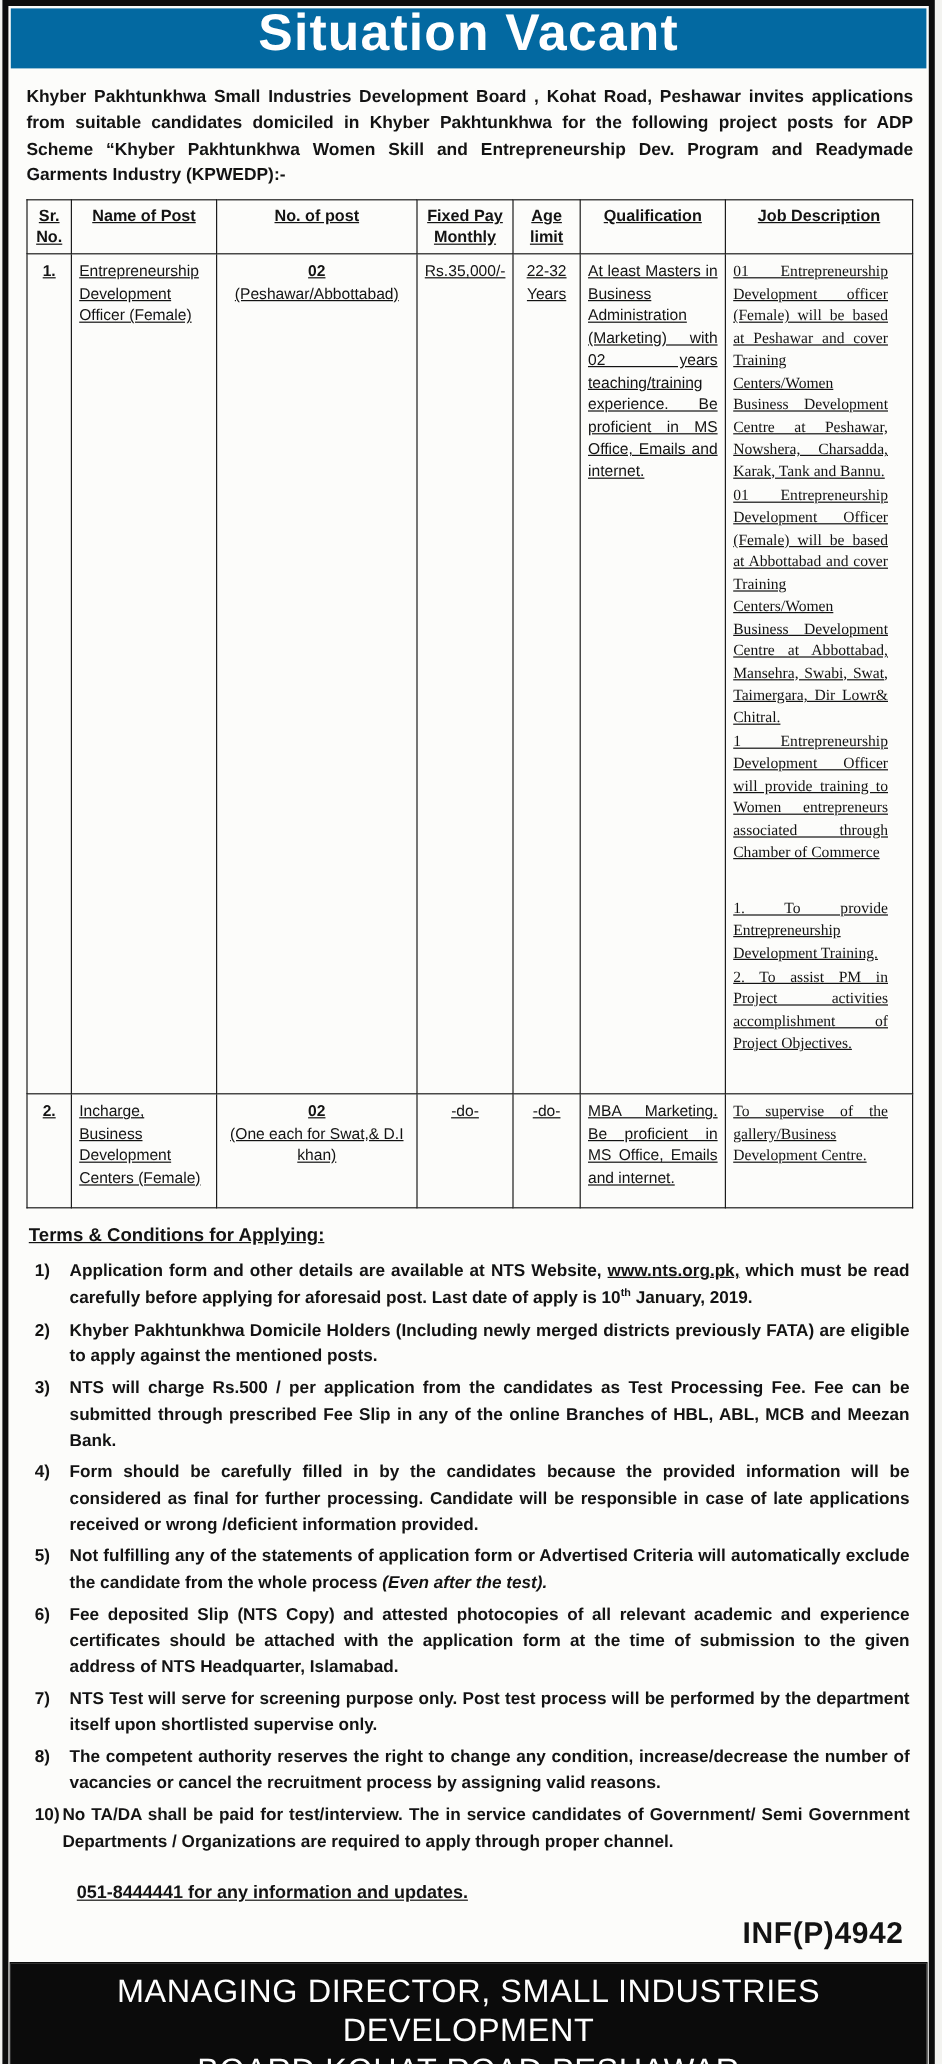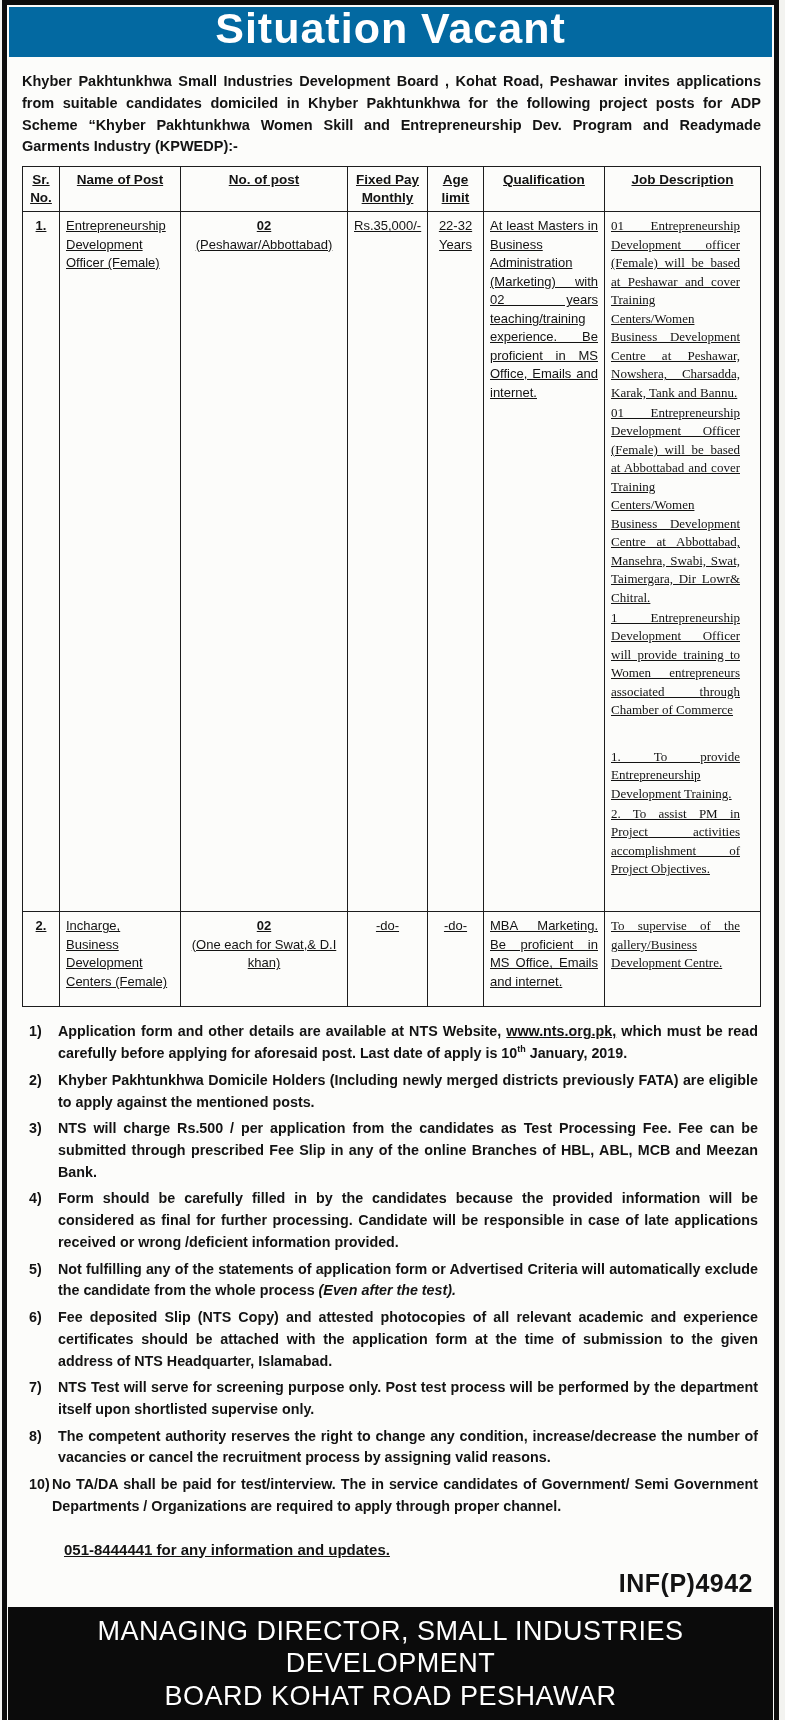--- a/index.html
+++ b/index.html
@@ -163,20 +163,21 @@
           <td class="c">-do-</td>
           <td class="qual">MBA Marketing. Be proficient in MS Office, Emails and internet.</td>
           <td class="job">
             <p>To supervise of the gallery/Business Development Centre.</p>
           </td>
         </tr>
       </tbody>
     </table>
 
     <div class="terms">
+      <h2 class="terms-heading">Terms &amp; Conditions for Applying:</h2>
       <div>
           <div class="term-item">
             <span class="term-num">1)</span>
             <span class="term-text"><span>Application form and other details are available at NTS Website, </span><span style="text-decoration: underline;">www.nts.org.pk,</span><span> which must be read carefully before applying for aforesaid post. Last date of apply is 10</span><sup>th</sup><span> January, 2019.</span></span>
           </div>
           <div class="term-item">
             <span class="term-num">2)</span>
             <span class="term-text"><span>Khyber Pakhtunkhwa Domicile Holders (Including newly merged districts previously FATA) are eligible to apply against the mentioned posts.</span></span>
           </div>
           <div class="term-item">

